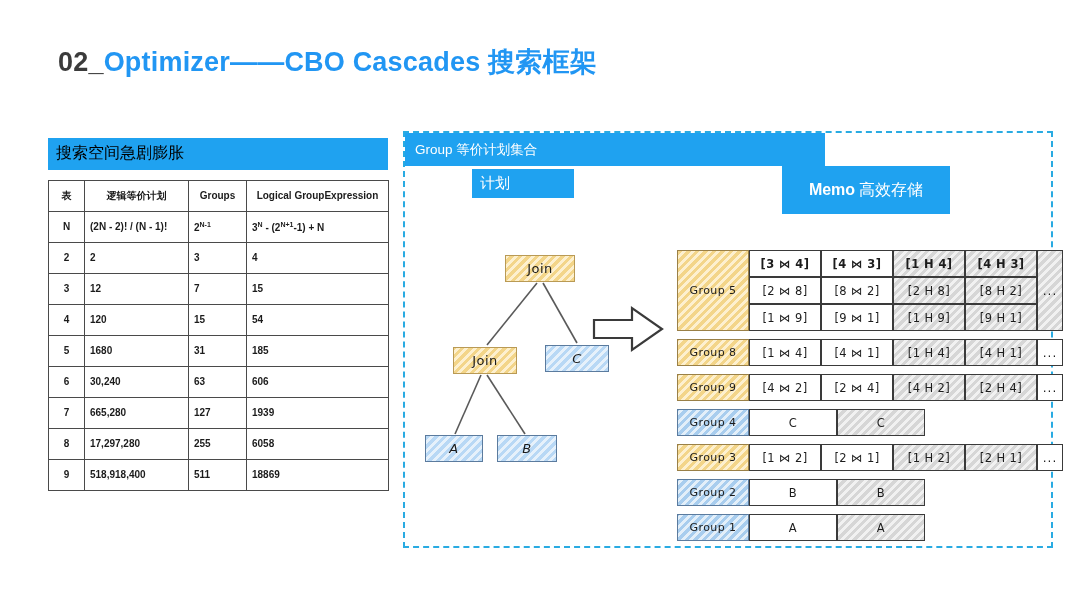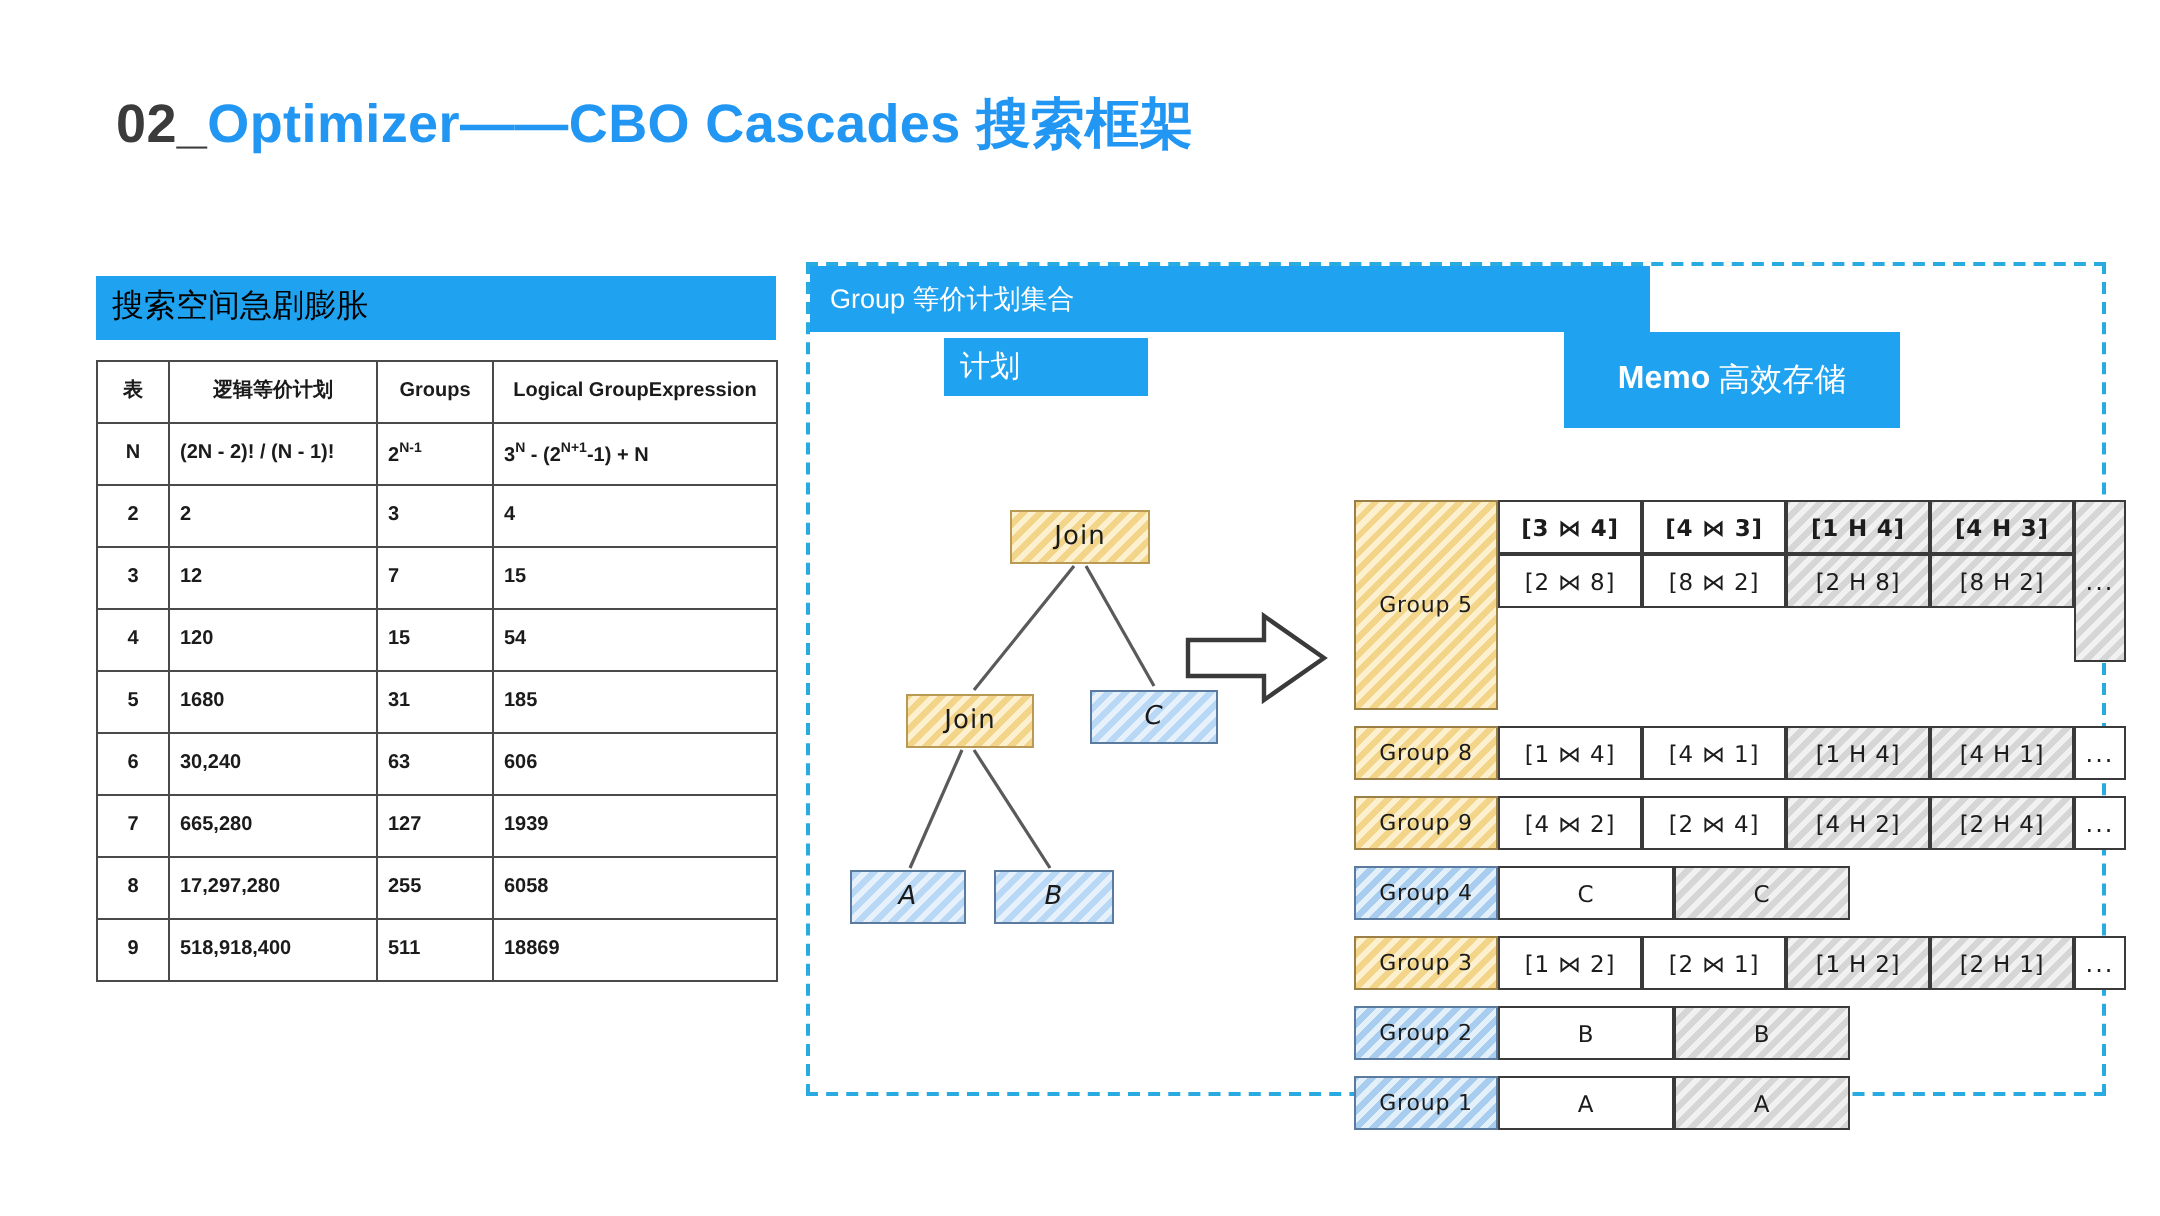--- a/index.html
+++ b/index.html
@@ -123,21 +123,21 @@
   .cell.log  { width:72px; }
   .cell.phy  {
     width:72px;
     background: repeating-linear-gradient(-45deg,#d6d6d6 0 3px,#f1f1f1 3px 6px);
   }
   .cell.dots { width:26px; font-size:12px; letter-spacing:1px; }
   .cell.wide { width:88px; }
   .cell.wide.phy { width:88px; }
   .stack { display:flex; flex-direction:column; }
   .stack .cell { }
-  .grow.multi .cell.lbl { height:105px; }
+  .grow.multi .cell.lbl { height:81px; }
   .grow.multi .cell.dots { height:81px;
     background: repeating-linear-gradient(-45deg,#d6d6d6 0 3px,#f1f1f1 3px 6px);}
 </style>
 </head>
 <body>
 
 <div id="title">
   <span class="dark">02_</span><span class="blue">Optimizer——CBO  Cascades 搜索框架</span>
 </div>
 
@@ -255,20 +255,26 @@
             <div class="cell log">[4 ⋈ 3]</div>
             <div class="cell phy">[1 H 4]</div>
             <div class="cell phy">[4 H 3]</div>
           </div>
           <div class="grow" style="margin-bottom: 0px;">
             <div class="cell log">[2 ⋈ 8]</div>
             <div class="cell log">[8 ⋈ 2]</div>
             <div class="cell phy">[2 H 8]</div>
             <div class="cell phy">[8 H 2]</div>
           </div>
+          <div class="grow" style="margin-bottom: 0px;">
+            <div class="cell log">[1 ⋈ 9]</div>
+            <div class="cell log">[9 ⋈ 1]</div>
+            <div class="cell phy">[1 H 9]</div>
+            <div class="cell phy">[9 H 1]</div>
+          </div>
         </div>
         <div class="cell dots">...</div>
       </div>
       <div class="grow">
         <div class="cell lbl">Group 8</div>
         <div class="cell log">[1 ⋈ 4]</div>
         <div class="cell log">[4 ⋈ 1]</div>
         <div class="cell phy">[1 H 4]</div>
         <div class="cell phy">[4 H 1]</div>
         <div class="cell dots">...</div>

